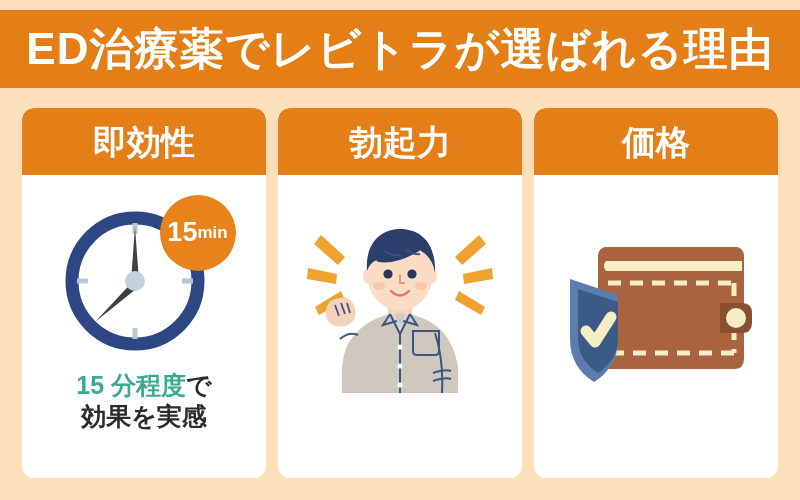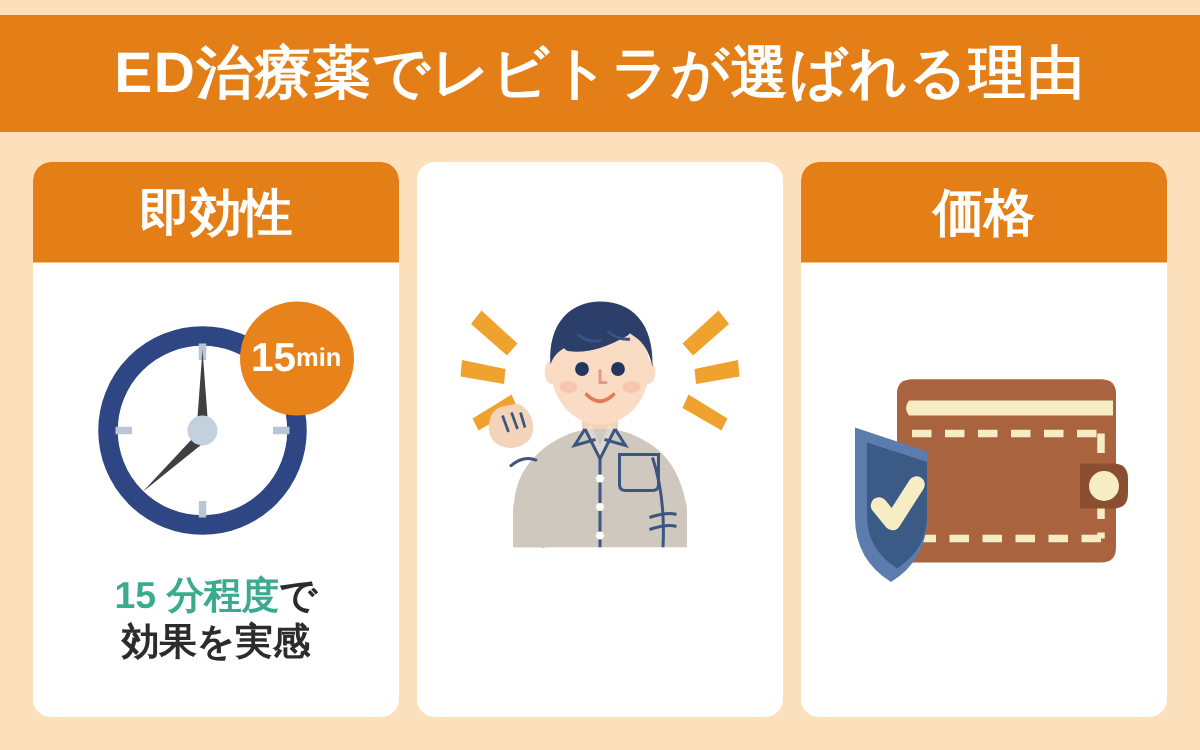--- a/index.html
+++ b/index.html
@@ -22,21 +22,21 @@
     top: 10px;
     width: 800px;
     height: 78px;
     background: #e47e16;
     display: flex;
     align-items: center;
     justify-content: center;
   }
   .title-text {
     color: #ffffff;
-    font-size: 38px;
+    font-size: 44px;
     font-weight: bold;
     letter-spacing: 1px;
     line-height: 1;
     white-space: nowrap;
   }
 
   
   .cards {
     position: absolute;
     left: 22px;
@@ -78,21 +78,21 @@
     display: flex;
     align-items: center;
     justify-content: center;
     padding-top: 6px;
     box-sizing: border-box;
   }
   .card-caption {
     flex: none;
     width: 100%;
     text-align: center;
-    padding-bottom: 34px;
+    padding-bottom: 46px;
     line-height: 1.25;
     font-size: 25px;
     font-weight: bold;
     color: #2c2c2c;
   }
   .cap-line { display: block; white-space: nowrap; }
   .hl { color: #3bab90; }
 
   
   .clock-wrap {
@@ -162,20 +162,23 @@
     </div>
     <div class="card-caption">
       <span class="cap-line">
         <span class="hl">15 分程度</span><span>で</span>
       </span>
       <span class="cap-line">効果を実感</span>
     </div>
   </div>
 
   <div class="card">
+    <div class="card-header">
+      <span class="card-header-text">勃起力</span>
+    </div>
     <div class="card-figure">
       <div class="person-wrap">
         <svg width="190" height="172" viewBox="0 0 190 172">
 
           <g fill="#f0a22e">
             <polygon points="16,14 40,36 33,44 9,23"></polygon>
             <polygon points="3,47 32,53 31,63 2,58"></polygon>
             <polygon points="10,86 36,70 40,79 14,94"></polygon>
           </g>
 

